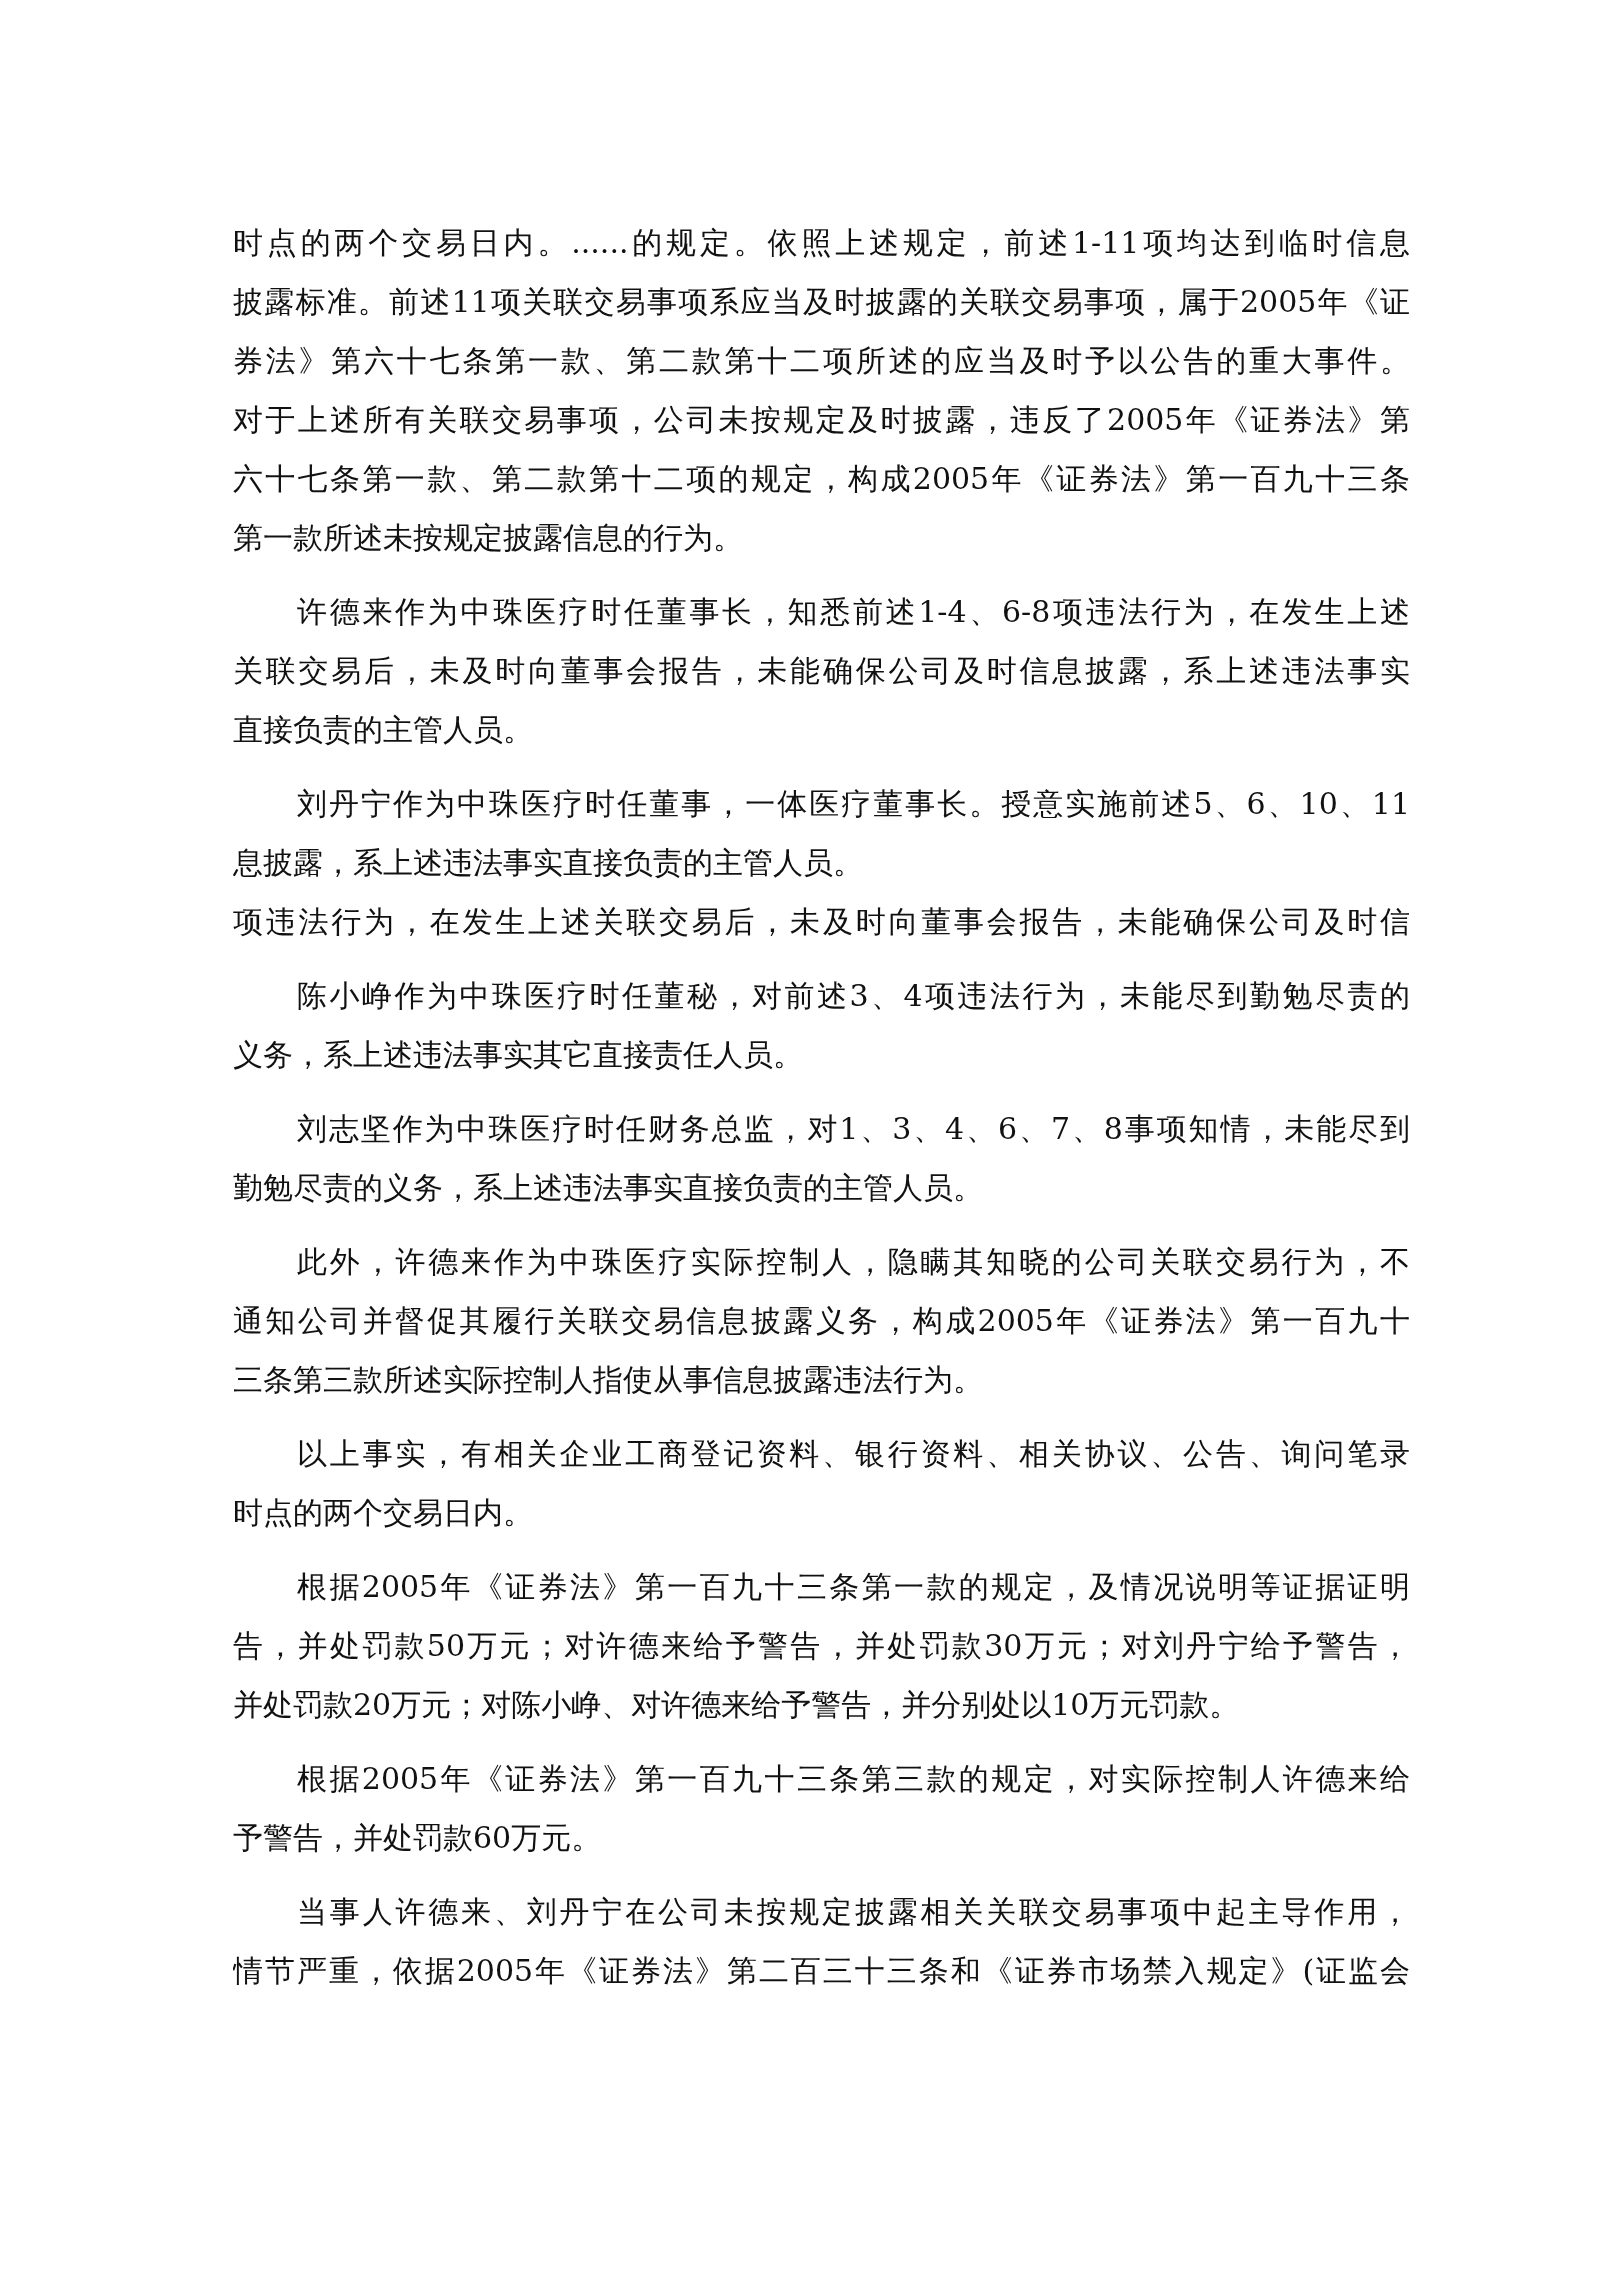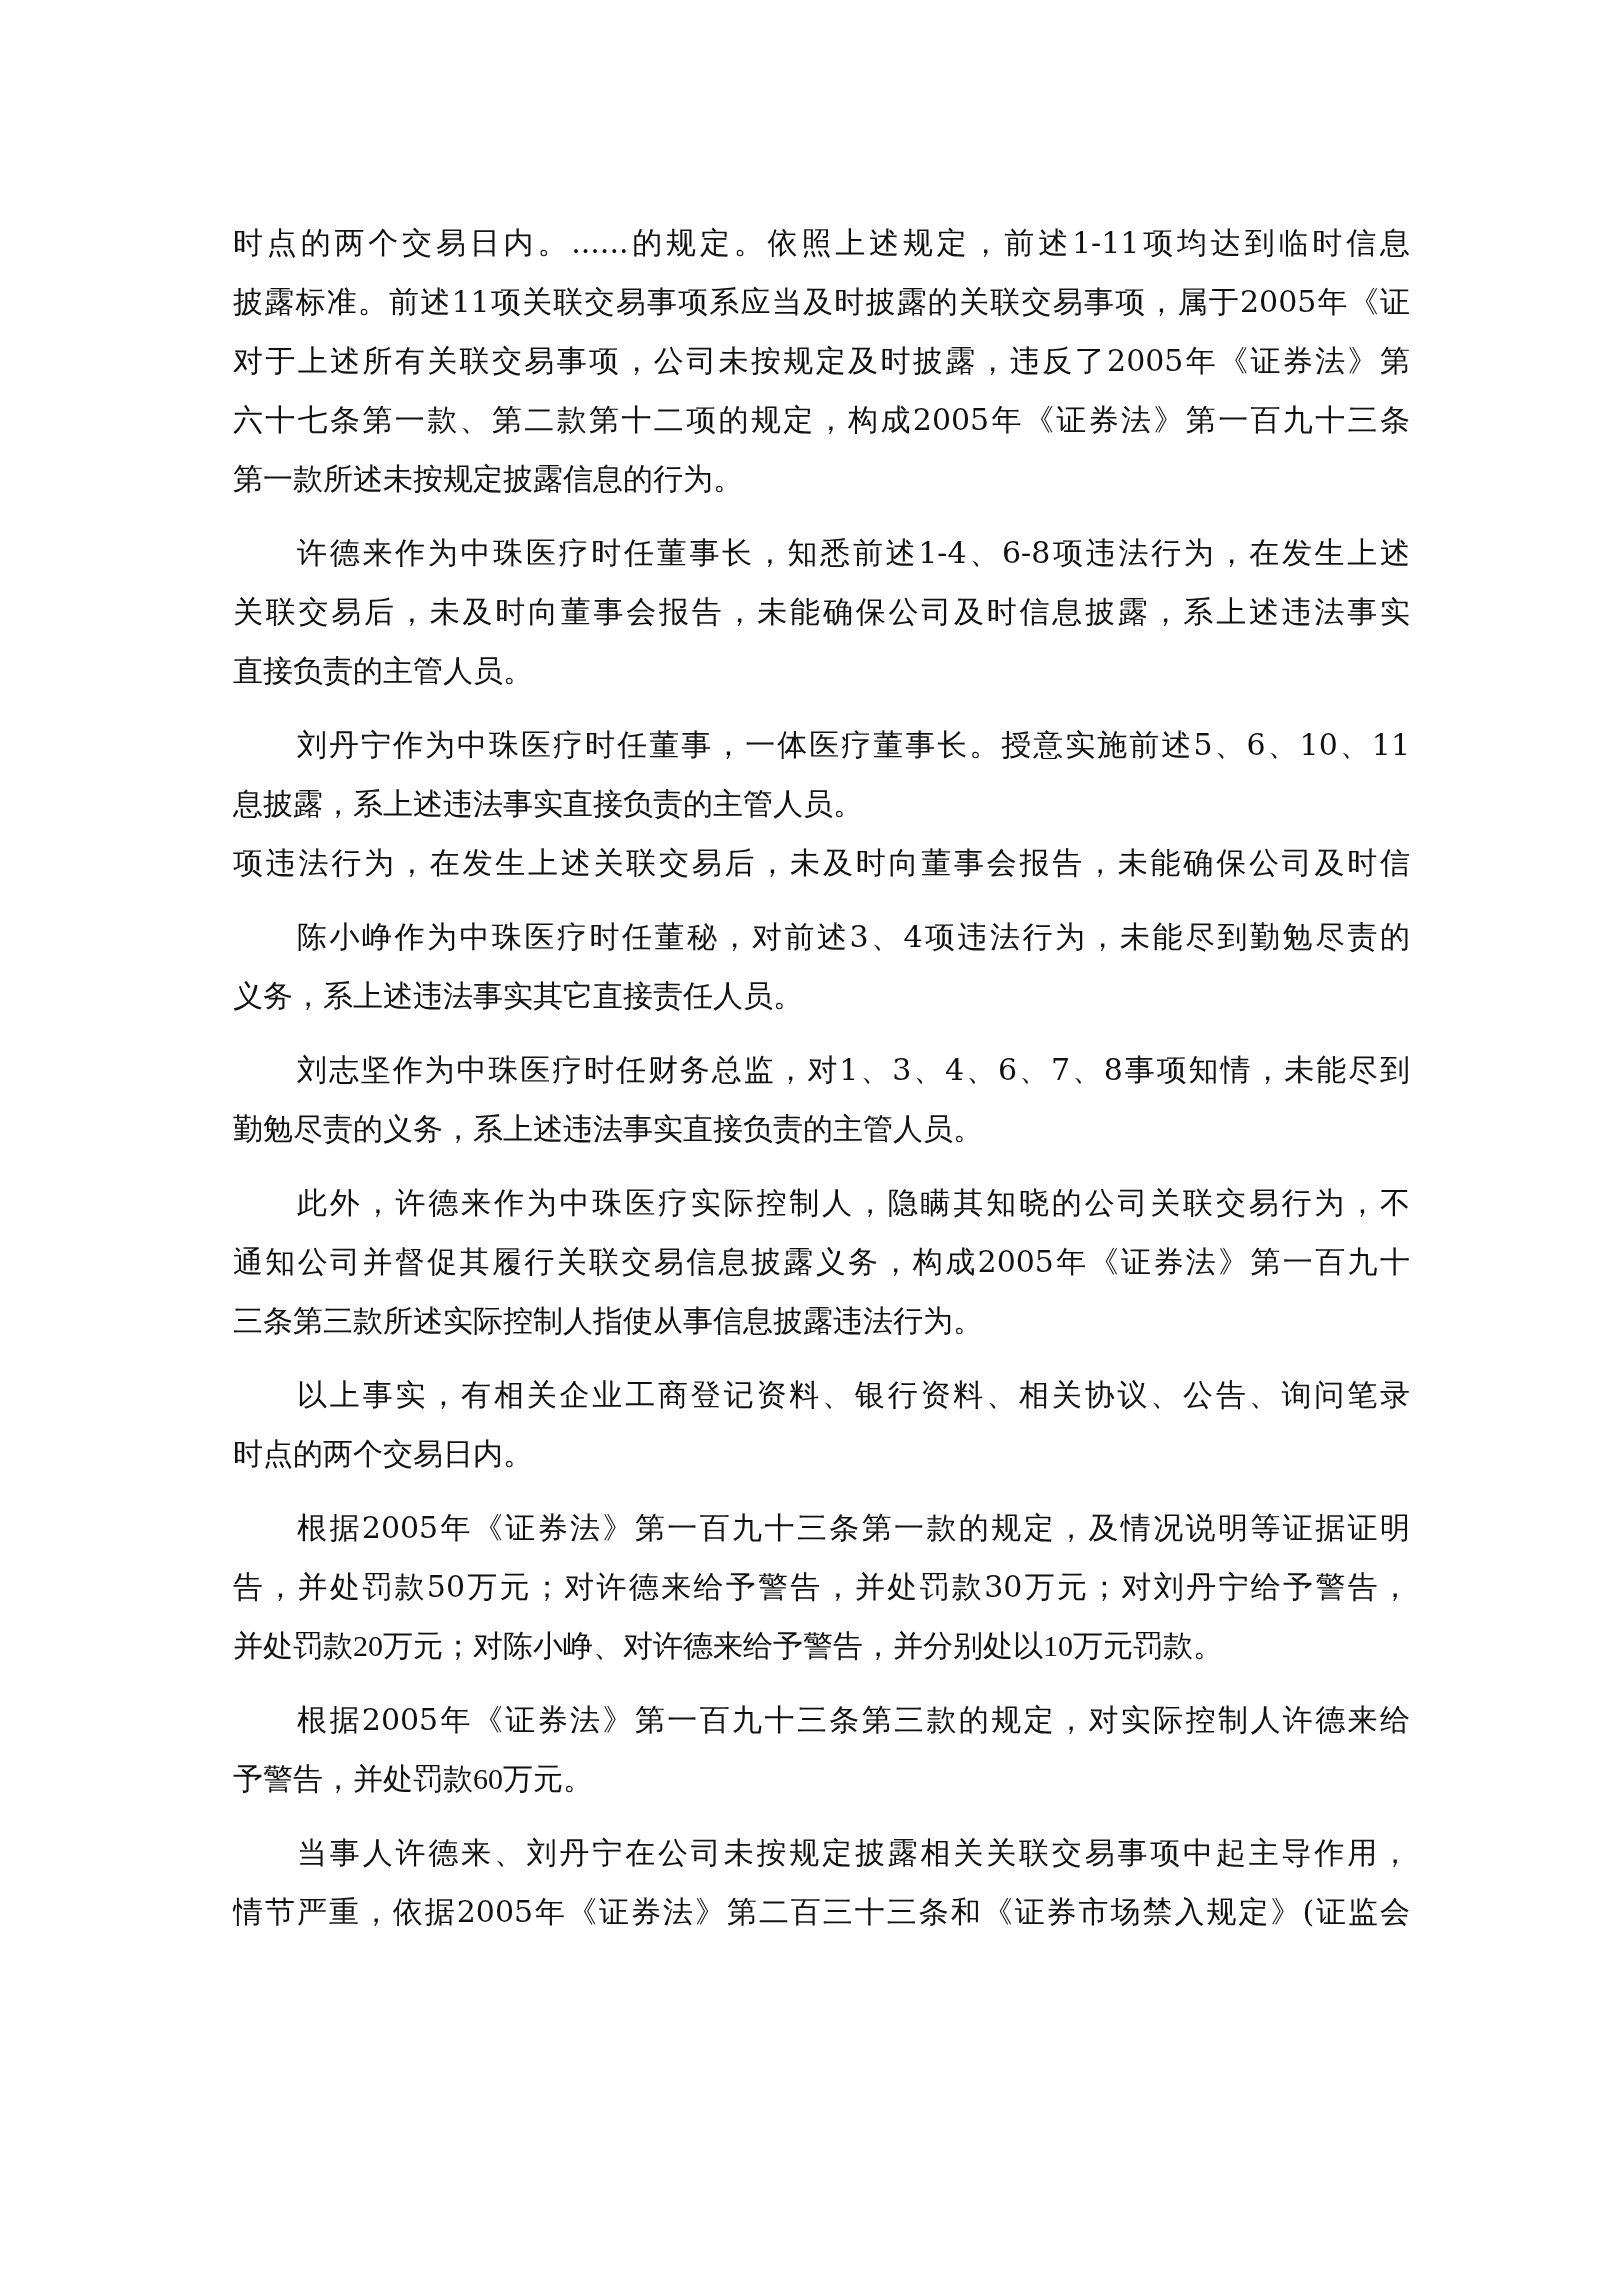--- a/index.html
+++ b/index.html
@@ -8,32 +8,33 @@
   .content {
     position: absolute; left: 233px; top: 213px; width: 1177px;
     font-family: "DejaVu Serif", "Liberation Serif", serif;
     font-size: 30px; color: #111111;
   }
   .para { margin: 0 0 15px 0; }
   .line {
     display: block; height: 59px; line-height: 59px; white-space: nowrap;
     text-align: justify; text-align-last: justify; overflow: hidden;
   }
-  .line.last { text-align-last: left; font-family: Liberation Serif, serif; }
+  .line.last { text-align-last: left; }
   .line.indent { padding-left: 64px; }
 </style>
 </head>
 <body>
 
 <div class="page">
   <div class="content">
 
     <div class="para">
       <span class="line">时点的两个交易日内。......的规定。依照上述规定，前述1-11项均达到临时信息</span>
       <span class="line">披露标准。前述11项关联交易事项系应当及时披露的关联交易事项，属于2005年《证</span>
+      <span class="line">券法》第六十七条第一款、第二款第十二项所述的应当及时予以公告的重大事件。</span>
       <span class="line">对于上述所有关联交易事项，公司未按规定及时披露，违反了2005年《证券法》第</span>
       <span class="line">六十七条第一款、第二款第十二项的规定，构成2005年《证券法》第一百九十三条</span>
       <span class="line last">第一款所述未按规定披露信息的行为。</span>
     </div>
 
     <div class="para">
       <span class="line indent">许德来作为中珠医疗时任董事长，知悉前述1-4、6-8项违法行为，在发生上述</span>
       <span class="line">关联交易后，未及时向董事会报告，未能确保公司及时信息披露，系上述违法事实</span>
       <span class="line last">直接负责的主管人员。</span>
     </div>

